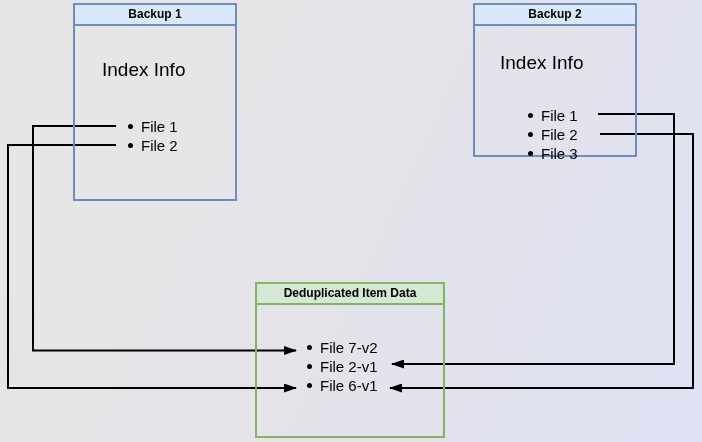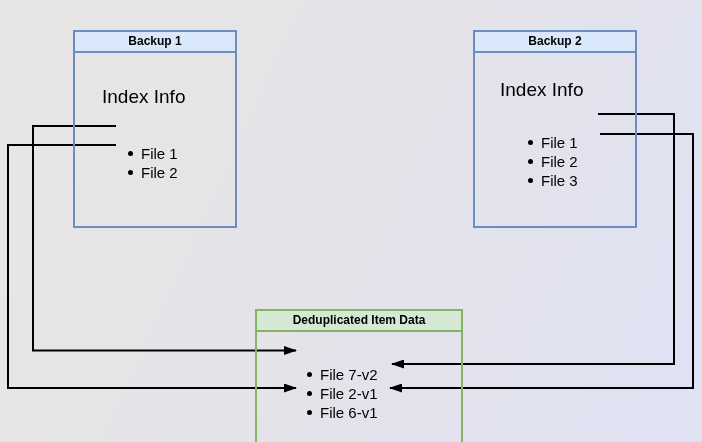--- a/index.html
+++ b/index.html
@@ -25,21 +25,20 @@
   }
   .edge {
     fill: none;
     stroke: #000;
     stroke-width: 2;
   }
   .box {
     position: absolute;
     box-sizing: border-box;
     background: transparent;
-    margin-top: 27px;
   }
   .box.blue   { border: 2px solid #6c8ebf; }
   .box.green  { border: 2px solid #82b366; }
   .box-header {
     box-sizing: border-box;
     height: 21px;
     line-height: 19px;
     text-align: center;
     font-size: 12px;
     font-weight: bold;
@@ -97,40 +96,40 @@
         <span class="dot"></span>
         <span>File 1</span>
       </div>
       <div class="file-row">
         <span class="dot"></span>
         <span>File 2</span>
       </div>
     </div>
   </div>
 
-  <div class="box blue" style="left:473px; top:3px; width:164px; height:198px;">
+  <div class="box blue" style="left:473px; top:3px; width:164px; height:154px;">
     <div class="box-header">Backup 2</div>
     <div class="box-subtitle" style="left:25px; top:49px;">Index Info</div>
     <div class="file-list" style="left:53px; top:101px;">
       <div class="file-row">
         <span class="dot"></span>
         <span>File 1</span>
       </div>
       <div class="file-row">
         <span class="dot"></span>
         <span>File 2</span>
       </div>
       <div class="file-row">
         <span class="dot"></span>
         <span>File 3</span>
       </div>
     </div>
   </div>
 
-  <div class="box green" style="left:255px; top:282px; width:208px; height:156px;">
+  <div class="box green" style="left:255px; top:282px; width:190px; height:156px;">
     <div class="box-header">Deduplicated Item Data</div>
     <div class="file-list" style="left:50px; top:54px;">
       <div class="file-row">
         <span class="dot"></span>
         <span>File 7-v2</span>
       </div>
       <div class="file-row">
         <span class="dot"></span>
         <span>File 2-v1</span>
       </div>

